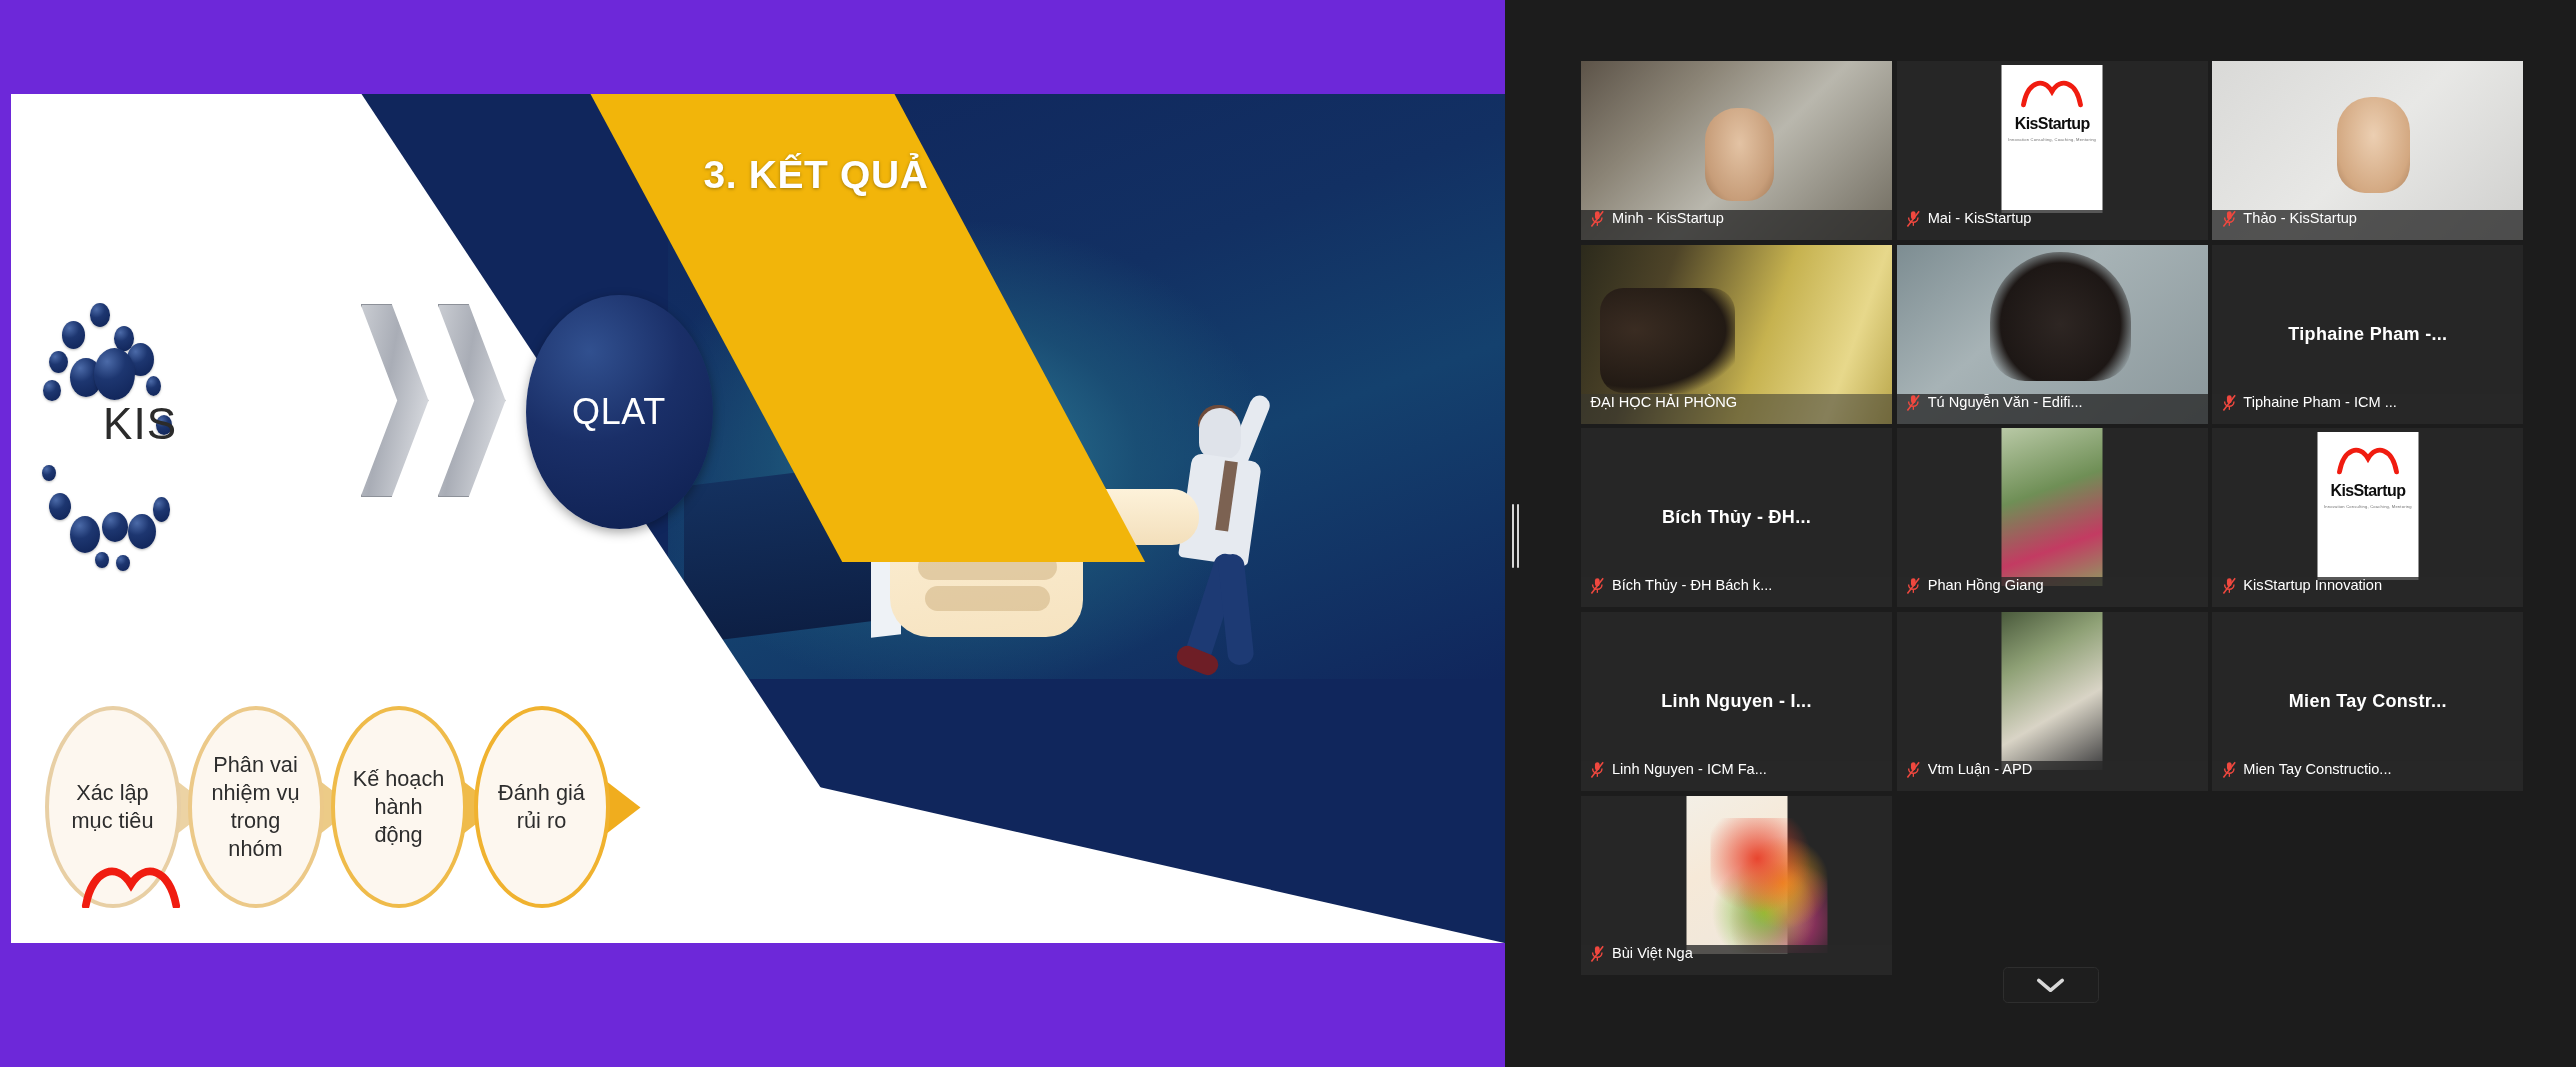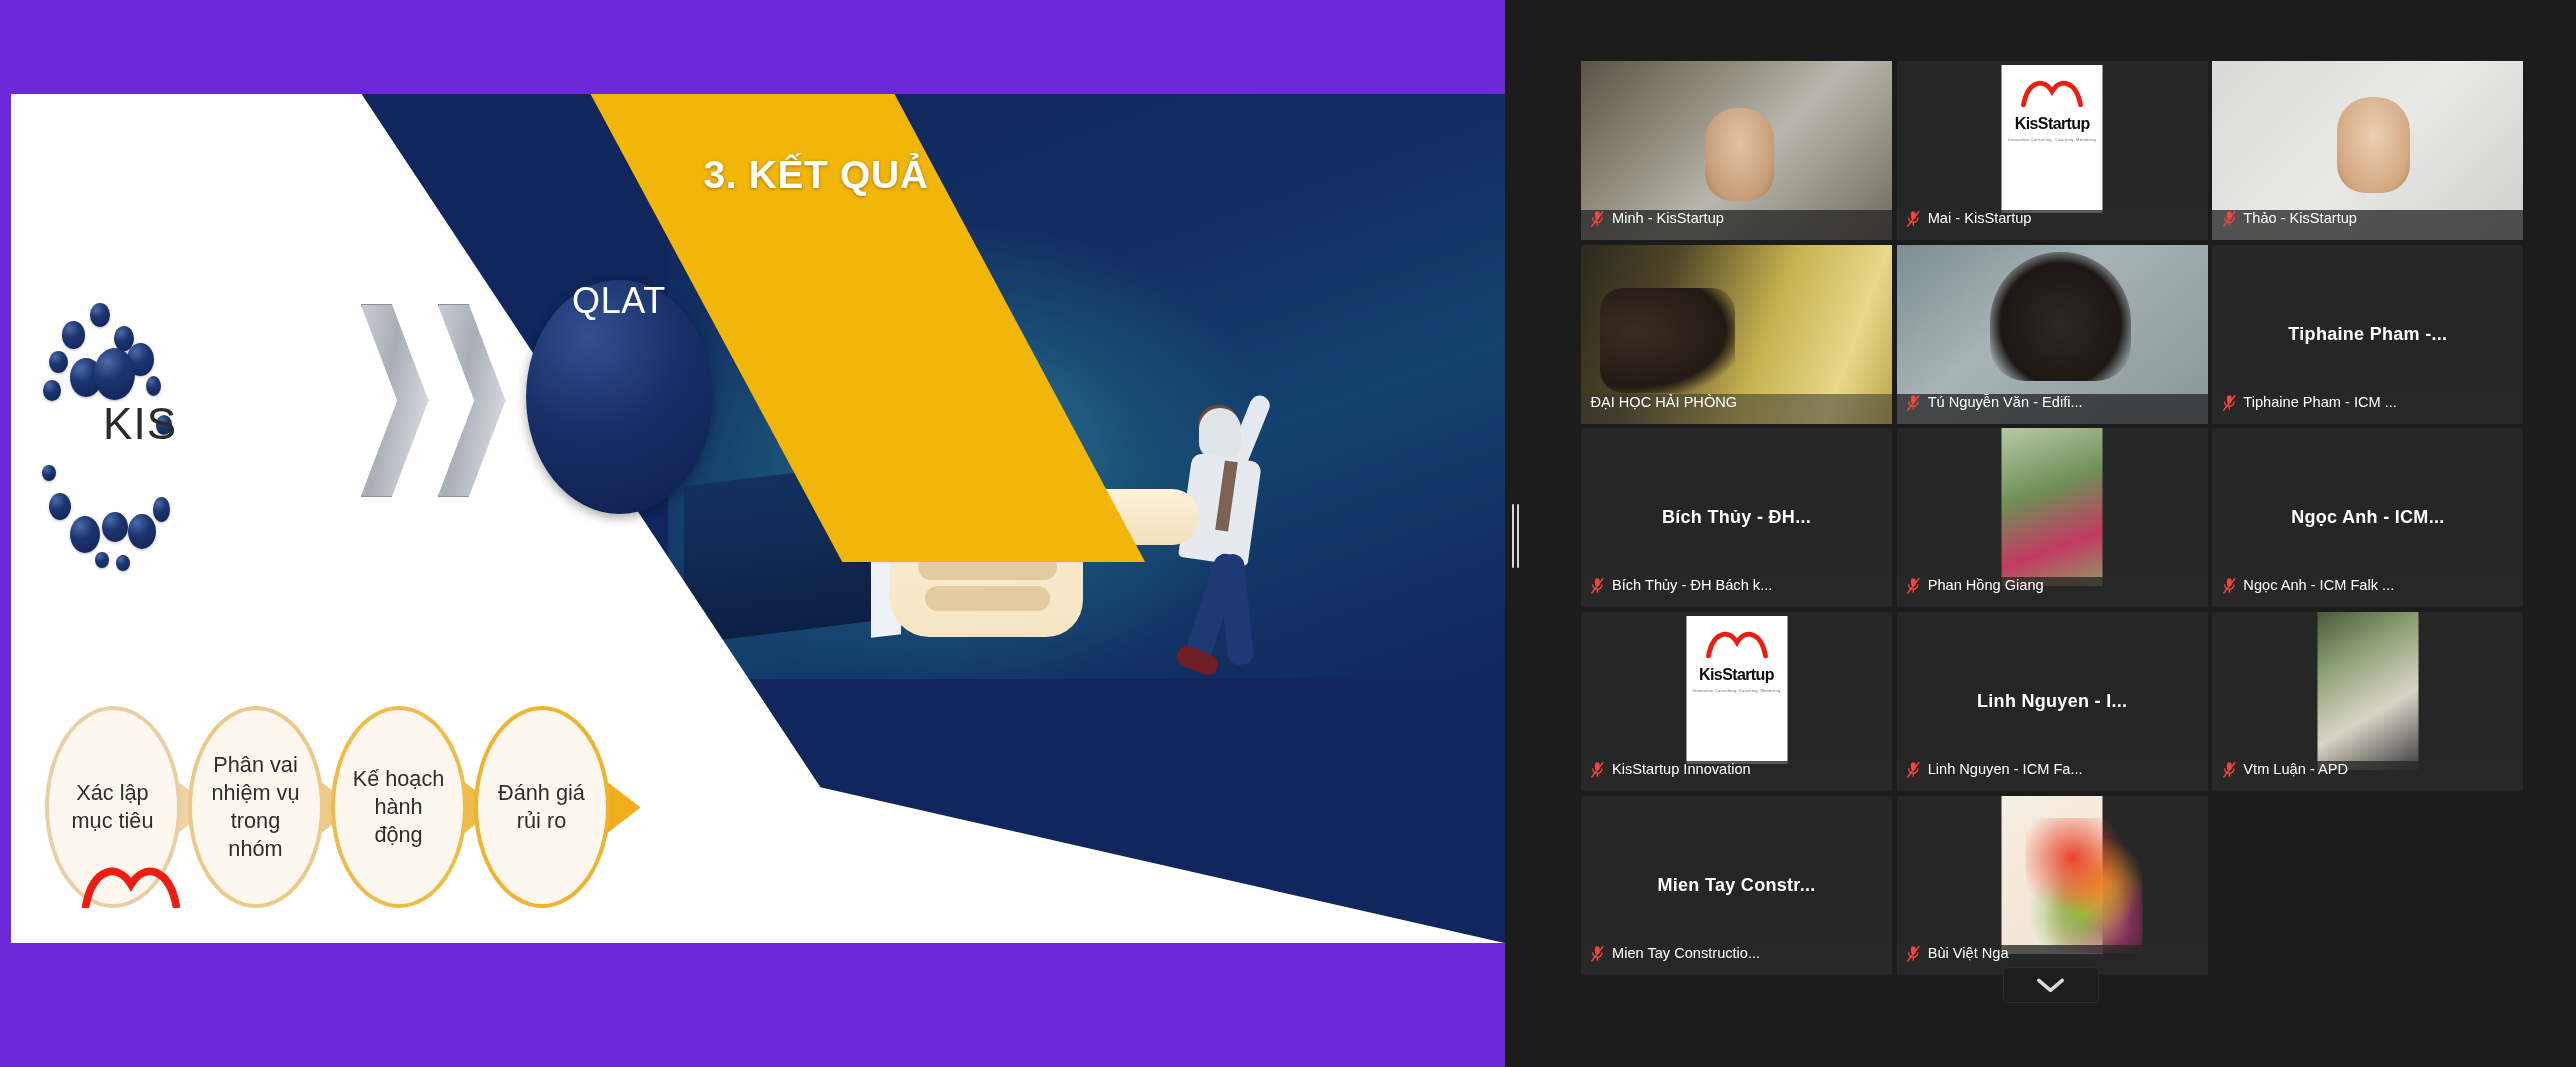--- a/index.html
+++ b/index.html
@@ -75,25 +75,25 @@
   }
   .chevron{
     position:absolute; top:210px; width:68px; height:193px;
     background:linear-gradient(100deg,#c9ccd2 0%, #a9adb6 40%, #e4e6ea 100%);
     clip-path: polygon(0 0, 46% 0, 100% 50%, 46% 100%, 0 100%, 54% 50%);
     border:0.6px solid #8d9199;
   }
 
   
   .qlat{
-    position:absolute; left:515px; top:186px; width:187px; height:234px;
+    position:absolute; left:515px; top:201px; width:187px; height:234px;
     border-radius:50%;
     background:radial-gradient(circle at 34% 24%, #31508f 0%, #1a2f68 42%, #0d1e4e 100%);
     box-shadow:0 3.5px 10.5px rgba(0,0,0,.35);
-    display:flex; align-items:flex-start; justify-content:center;
+    display:flex; align-items:center; justify-content:center;
   }
   .qlat span{ color:#fff; font-size:36px; letter-spacing:0.6px; }
 
   
   .illus{ position:absolute; left:673px; top:252px; width:761px; height:363px; }
   .sleeve{
     position:absolute; left:0; top:128px; width:199px; height:158px;
     background:linear-gradient(180deg,#14315f 0%,#0d1f44 100%);
     transform:skewY(-7deg);
   }
@@ -433,32 +433,20 @@
               <svg class="mic" viewBox="0 0 24 30">
   <rect x="8" y="2" width="8" height="14" rx="4" fill="#f0483f"></rect>
   <path d="M4 13 a8 8 0 0 0 16 0" fill="none" stroke="#f0483f" stroke-width="2.4"></path>
   <rect x="11" y="21" width="2.2" height="6" fill="#f0483f"></rect>
   <line x1="2" y1="28" x2="22" y2="2" stroke="#f0483f" stroke-width="2.6"></line>
 </svg>
               <span class="nm">Phan Hồng Giang</span>
             </div>
         </div>
         <div class="tile">
-          <div class="bigname">Ngọc Anh - ICM...</div>
-          <div class="namebar">
-              <svg class="mic" viewBox="0 0 24 30">
-  <rect x="8" y="2" width="8" height="14" rx="4" fill="#f0483f"></rect>
-  <path d="M4 13 a8 8 0 0 0 16 0" fill="none" stroke="#f0483f" stroke-width="2.4"></path>
-  <rect x="11" y="21" width="2.2" height="6" fill="#f0483f"></rect>
-  <line x1="2" y1="28" x2="22" y2="2" stroke="#f0483f" stroke-width="2.6"></line>
-</svg>
-              <span class="nm">Ngọc Anh - ICM Falk ...</span>
-            </div>
-        </div>
-        <div class="tile">
           <div class="logo-tile">
                 <svg class="arc" viewBox="0 0 170 80">
   <path d="M8 76 C 20 12, 62 2, 85 40 C 108 2, 150 12, 162 76" fill="none" stroke="#f01c10" stroke-width="13" stroke-linecap="round"></path>
             </svg>
                 <div class="nm2">KisStartup</div>
                 <div class="tg2">Innovation Consulting, Coaching, Mentoring</div>
               </div>
           <div class="namebar">
               <svg class="mic" viewBox="0 0 24 30">
   <rect x="8" y="2" width="8" height="14" rx="4" fill="#f0483f"></rect>

